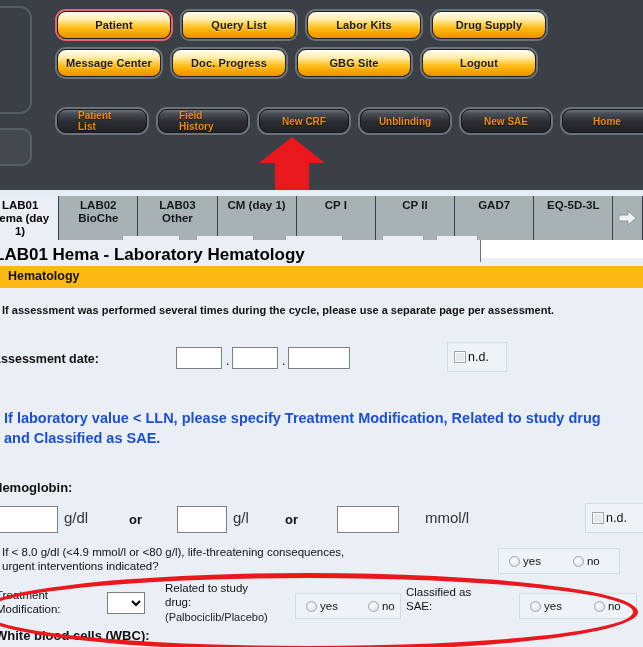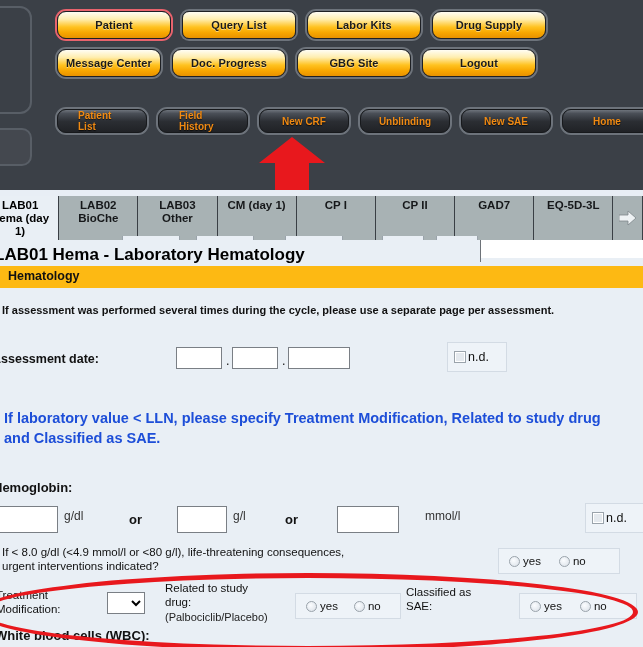--- a/index.html
+++ b/index.html
@@ -162,21 +162,21 @@
     font-size:12.5px;color:#111;font-weight:bold;
     white-space:nowrap;
   }
   .lbl-sm{
     position:absolute;
     font-size:11.5px;color:#111;font-weight:normal;
     line-height:14px;
   }
   .unit{
     position:absolute;
-    font-size:12px;color:#333;
+    font-size:15px;color:#333;
   }
   .orword{
     position:absolute;
     font-size:13px;font-weight:bold;color:#111;
   }
   .tiny{
     position:absolute;
     font-size:11px;color:#222;
   }
 
@@ -221,21 +221,21 @@
     flex:0 0 auto;
   }
   .ndbox .nd-label{font-size:12.5px;color:#111;}
 
   .ynbox{
     position:absolute;
     border:1px solid #d3dbe4;
     background:#eef3f8;
     box-sizing:border-box;
     display:flex;align-items:center;
-    gap:6px;
+    gap:20px;
     padding:0 10px;
   }
   .radio{
     width:11px;height:11px;border-radius:50%;
     border:1px solid #9aa3ab;
     background:radial-gradient(circle at 40% 38%, #fbfdff 0%, #e3e8ee 70%, #cfd6de 100%);
     box-sizing:border-box;
     cursor:pointer;
     flex:0 0 auto;
   }

